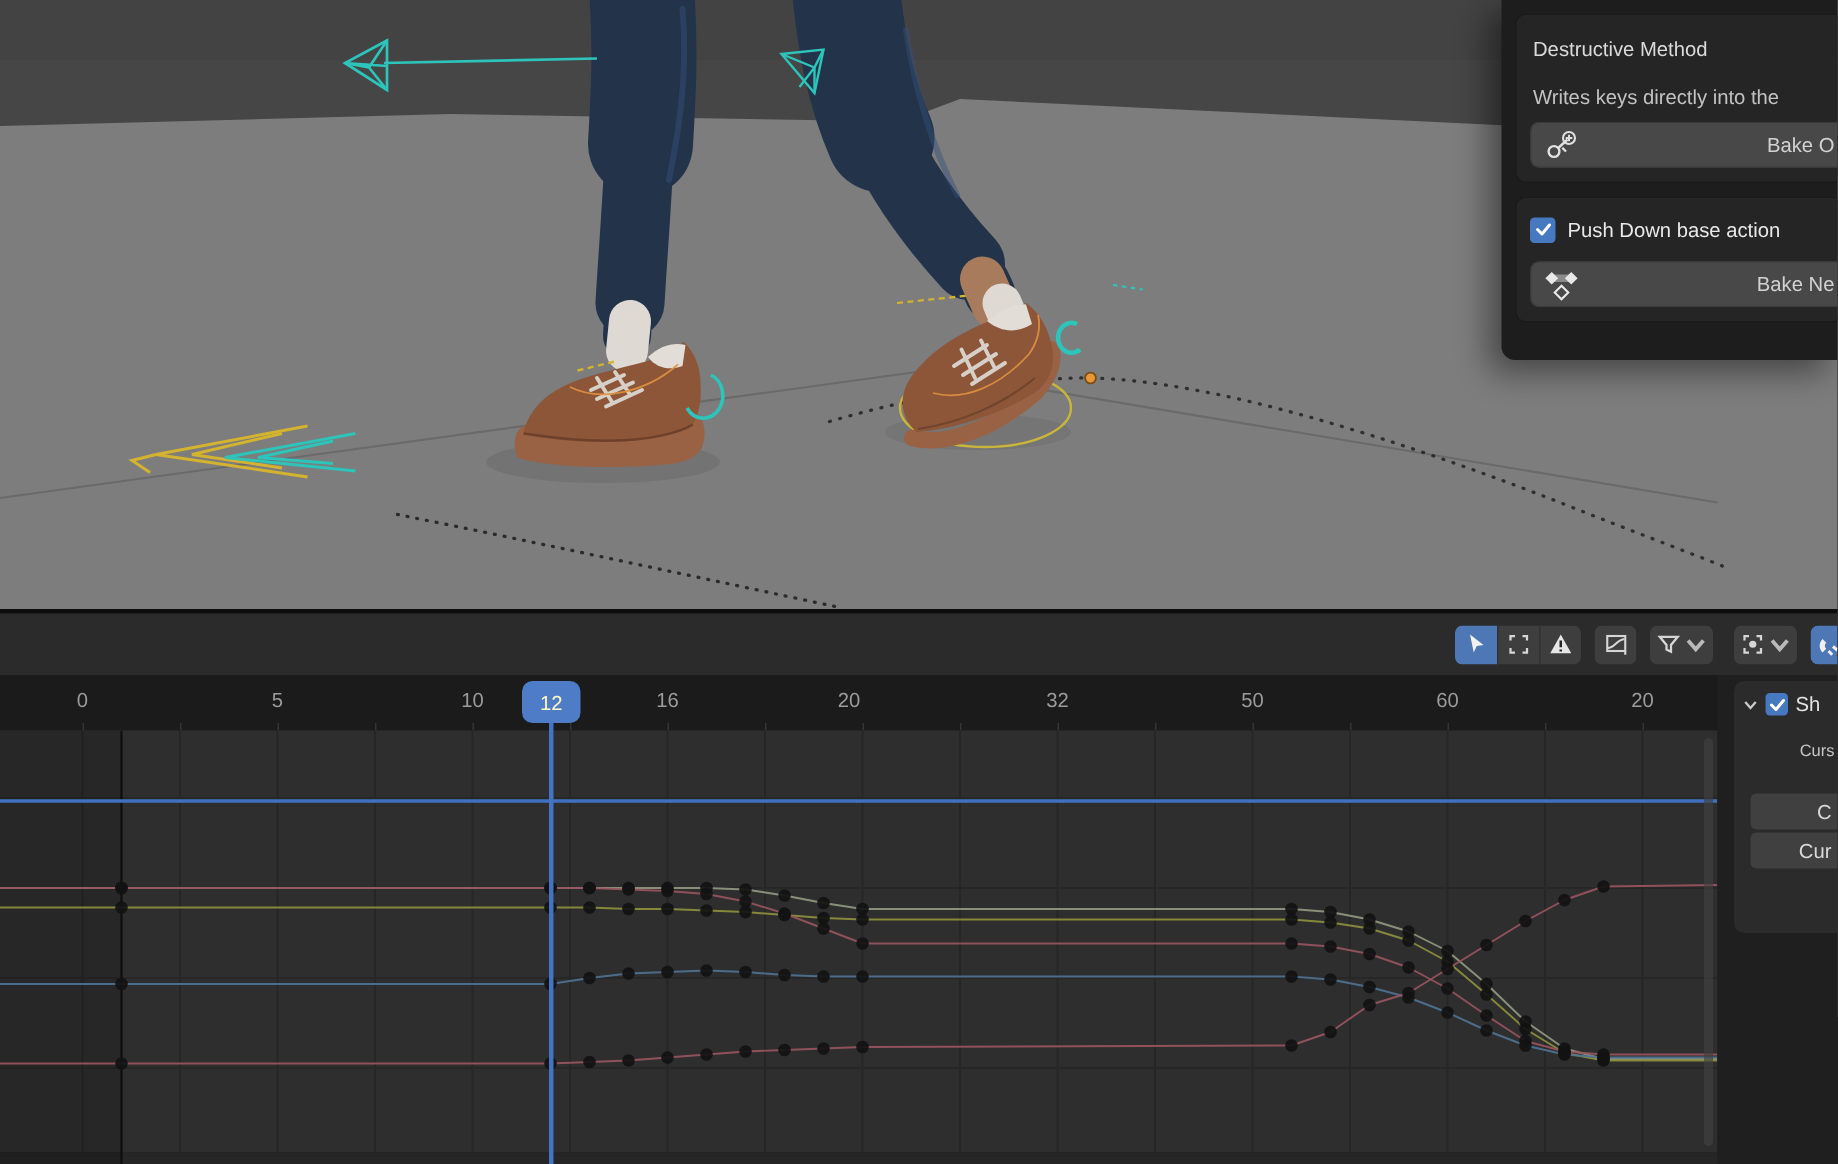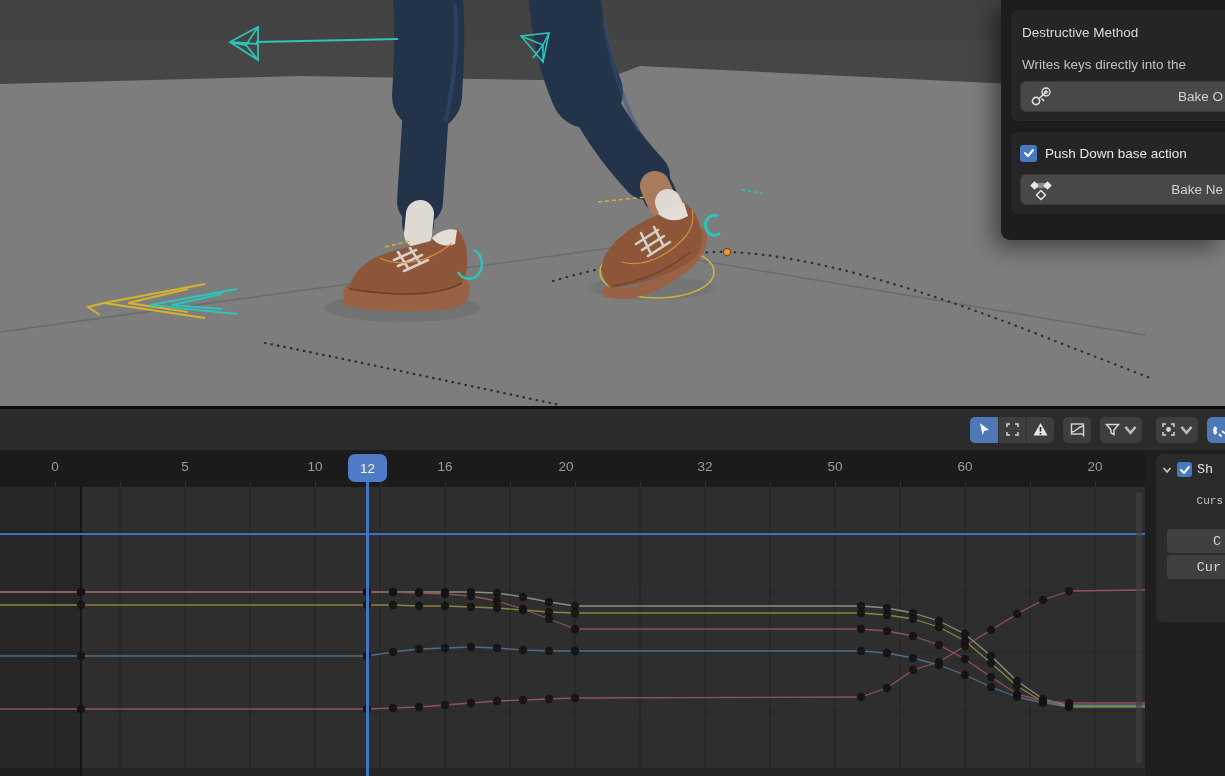--- a/index.html
+++ b/index.html
@@ -53,21 +53,21 @@
   #badge { position:absolute; left:348px; top:454px; width:39px; height:28px; background:#4e7cc6;
     border-radius:7px; color:#fef9c3; font-size:13.5px; display:flex; align-items:center;
     justify-content:center; z-index:5; }
   #playline { position:absolute; left:366px; top:481px; width:3px; height:295px;
     background:#4273c4; z-index:4; }
 
   
   #graphwrap { left:0; top:487px; width:1145px; height:289px; background:#2e2e2e; overflow:hidden; }
 
   
-  #gside { left:1145px; top:450px; width:80px; height:326px; background:#1f1f1f;font-family:Liberation Mono, monospace; }
+  #gside { left:1145px; top:450px; width:80px; height:326px; background:#1f1f1f; }
   #gpanel { position:absolute; left:11px; top:4px; width:69px; height:168px;
     background:#2b2b2b; border-radius:7px 0 0 7px; }
   .gp-head { display:flex; align-items:center; gap:5px; padding:8px 0 0 6px; }
   .gp-head .checkbox { width:15px; height:15px; flex-basis:15px; border-radius:3px; }
   .gp-label { color:#e3e3e3; font-size:13.5px; white-space:nowrap; overflow:hidden; }
   .gp-row-label { color:#c6c6c6; font-size:11px; text-align:right; padding:18px 2px 0 0;
     white-space:nowrap; }
   .gp-btns { margin:22px 0 0 11px; }
   .gp-btn { height:24px; background:#404040; border-radius:4px 0 0 4px; margin-bottom:2px;
     display:flex; align-items:center; justify-content:flex-end; padding-right:4px;

